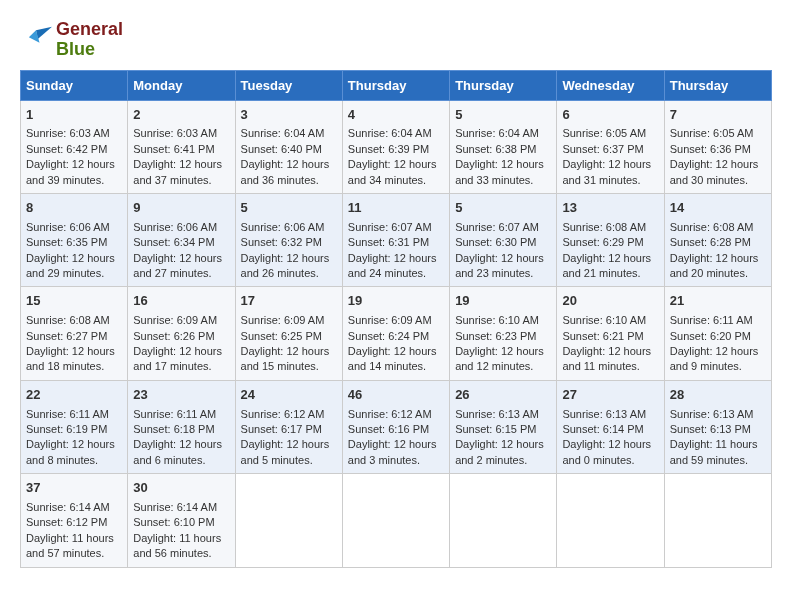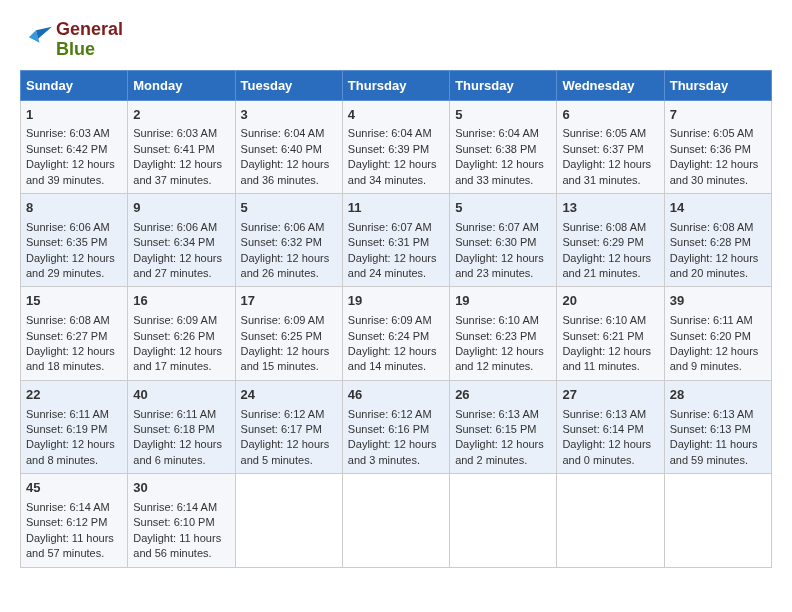--- a/index.html
+++ b/index.html
@@ -267,37 +267,37 @@
 and 12 minutes.</div>
         </td>
         <td>
           <span class="day-num">20</span>
           <div class="day-detail" style="white-space: pre-line;">Sunrise: 6:10 AM
 Sunset: 6:21 PM
 Daylight: 12 hours
 and 11 minutes.</div>
         </td>
         <td>
-          <span class="day-num">39</span>
+          <span class="day-num">21</span>
           <div class="day-detail" style="white-space: pre-line;">Sunrise: 6:11 AM
 Sunset: 6:20 PM
 Daylight: 12 hours
 and 9 minutes.</div>
         </td>
       </tr>
       <tr>
         <td>
           <span class="day-num">22</span>
           <div class="day-detail" style="white-space: pre-line;">Sunrise: 6:11 AM
 Sunset: 6:19 PM
 Daylight: 12 hours
 and 8 minutes.</div>
         </td>
         <td>
-          <span class="day-num">40</span>
+          <span class="day-num">23</span>
           <div class="day-detail" style="white-space: pre-line;">Sunrise: 6:11 AM
 Sunset: 6:18 PM
 Daylight: 12 hours
 and 6 minutes.</div>
         </td>
         <td>
           <span class="day-num">24</span>
           <div class="day-detail" style="white-space: pre-line;">Sunrise: 6:12 AM
 Sunset: 6:17 PM
 Daylight: 12 hours
@@ -327,21 +327,21 @@
         <td>
           <span class="day-num">28</span>
           <div class="day-detail" style="white-space: pre-line;">Sunrise: 6:13 AM
 Sunset: 6:13 PM
 Daylight: 11 hours
 and 59 minutes.</div>
         </td>
       </tr>
       <tr>
         <td>
-          <span class="day-num">45</span>
+          <span class="day-num">37</span>
           <div class="day-detail" style="white-space: pre-line;">Sunrise: 6:14 AM
 Sunset: 6:12 PM
 Daylight: 11 hours
 and 57 minutes.</div>
         </td>
         <td>
           <span class="day-num">30</span>
           <div class="day-detail" style="white-space: pre-line;">Sunrise: 6:14 AM
 Sunset: 6:10 PM
 Daylight: 11 hours

